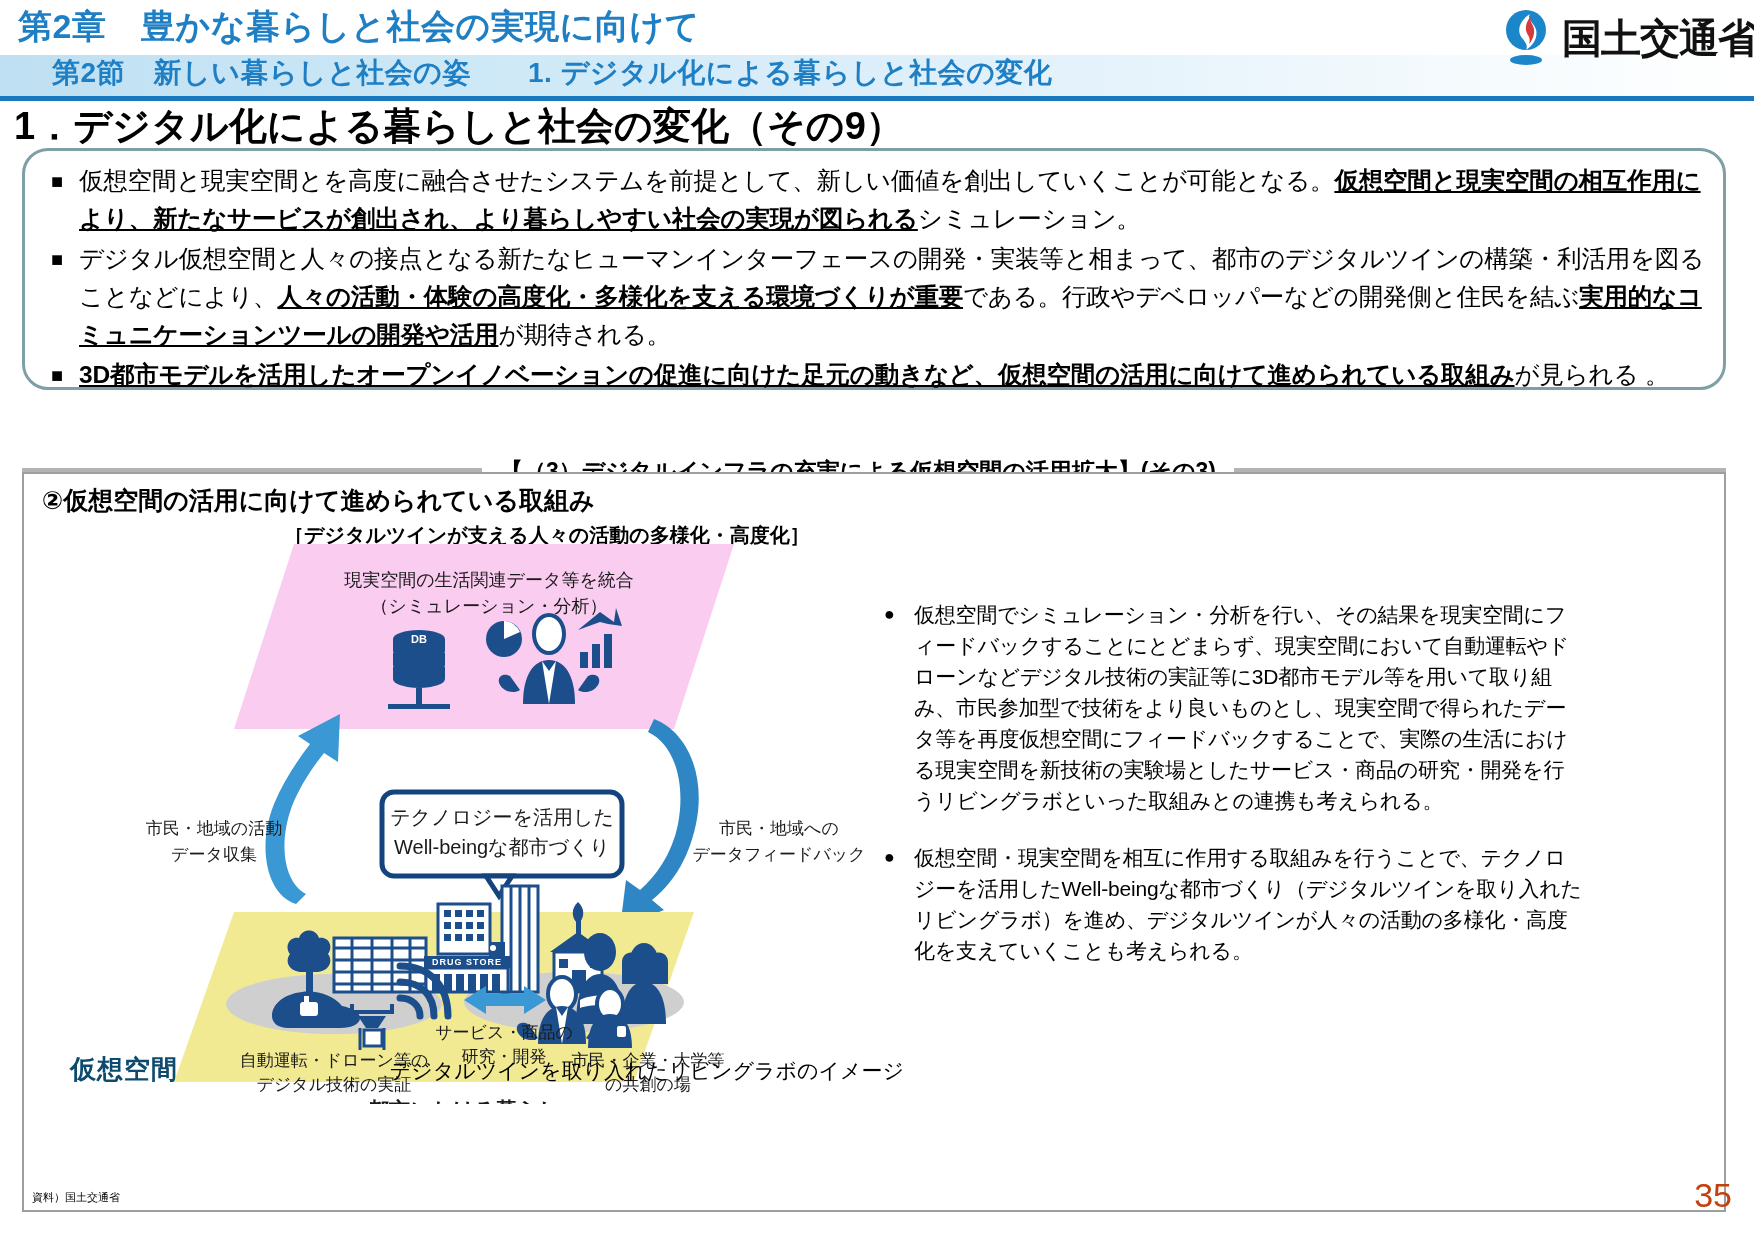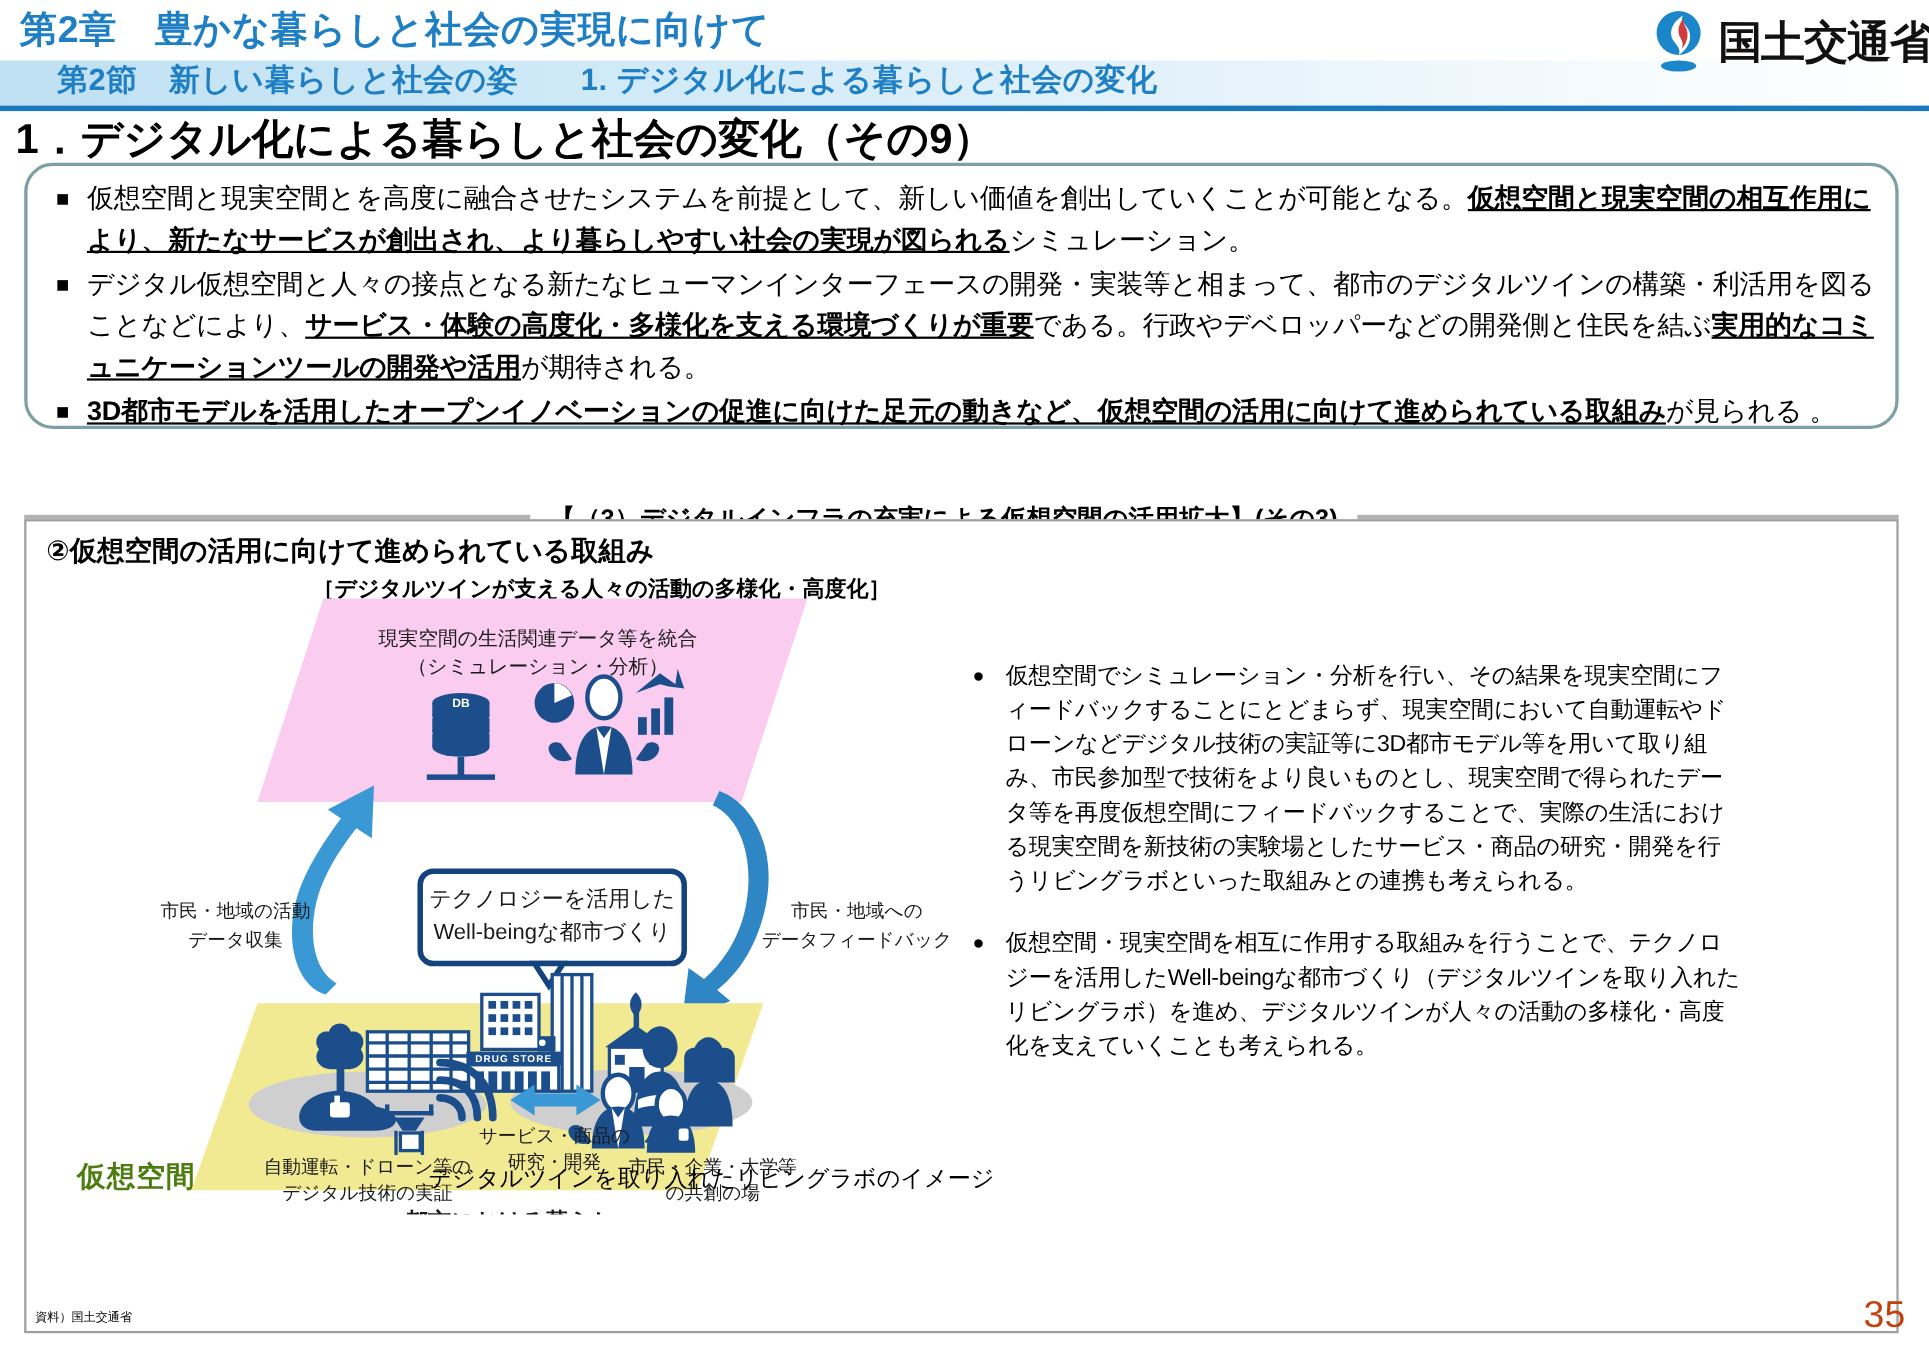--- a/index.html
+++ b/index.html
@@ -181,21 +181,21 @@
     left: 10px; top: 30px;
     width: 880px; height: 600px;
   }
 
   
   #label-virtual {
     position: absolute;
     left: 46px; top: 578px;
     font-size: 26px;
     font-weight: bold;
-    color: #4d7c0f;
+    color: #0c4a6e;
     letter-spacing: 1px;
   }
 
   
   #side-notes {
     position: absolute;
     left: 860px; top: 125px;
     width: 700px;
   }
   .note-item {
@@ -271,21 +271,21 @@
   <div id="page-title">1．デジタル化による暮らしと社会の変化（その9）</div>
 
   <div id="summary-box">
     <div class="sum-list" id="sum-list">
         <div class="sum-item">
           <div class="sum-marker">■</div>
           <div class="sum-text"><span>仮想空間と現実空間とを高度に融合させたシステムを前提として、新しい価値を創出していくことが可能となる。</span><span class="u">仮想空間と現実空間の相互作用により、新たなサービスが創出され、より暮らしやすい社会の実現が図られる</span><span>シミュレーション。</span></div>
         </div>
         <div class="sum-item">
           <div class="sum-marker">■</div>
-          <div class="sum-text"><span>デジタル仮想空間と人々の接点となる新たなヒューマンインターフェースの開発・実装等と相まって、都市のデジタルツインの構築・利活用を図ることなどにより、</span><span class="u">サービス・体験の高度化・多様化を支える環境づくりが重要</span><span>である。行政やデベロッパーなどの開発側と住民を結ぶ</span><span class="u">実用的なコミュニケーションツールの開発や活用</span><span>が期待される。</span></div>
+          <div class="sum-text"><span>デジタル仮想空間と人々の接点となる新たなヒューマンインターフェースの開発・実装等と相まって、都市のデジタルツインの構築・利活用を図ることなどにより、</span><span class="u">人々の活動・体験の高度化・多様化を支える環境づくりが重要</span><span>である。行政やデベロッパーなどの開発側と住民を結ぶ</span><span class="u">実用的なコミュニケーションツールの開発や活用</span><span>が期待される。</span></div>
         </div>
         <div class="sum-item">
           <div class="sum-marker">■</div>
           <div class="sum-text"><span class="u">3D都市モデルを活用したオープンイノベーションの促進に向けた足元の動きなど、仮想空間の活用に向けて進められている取組み</span><span>が見られる 。</span></div>
         </div>
       </div>
   </div>
 
   <div id="figure-head">
     <div class="fh-rule-left"></div>

